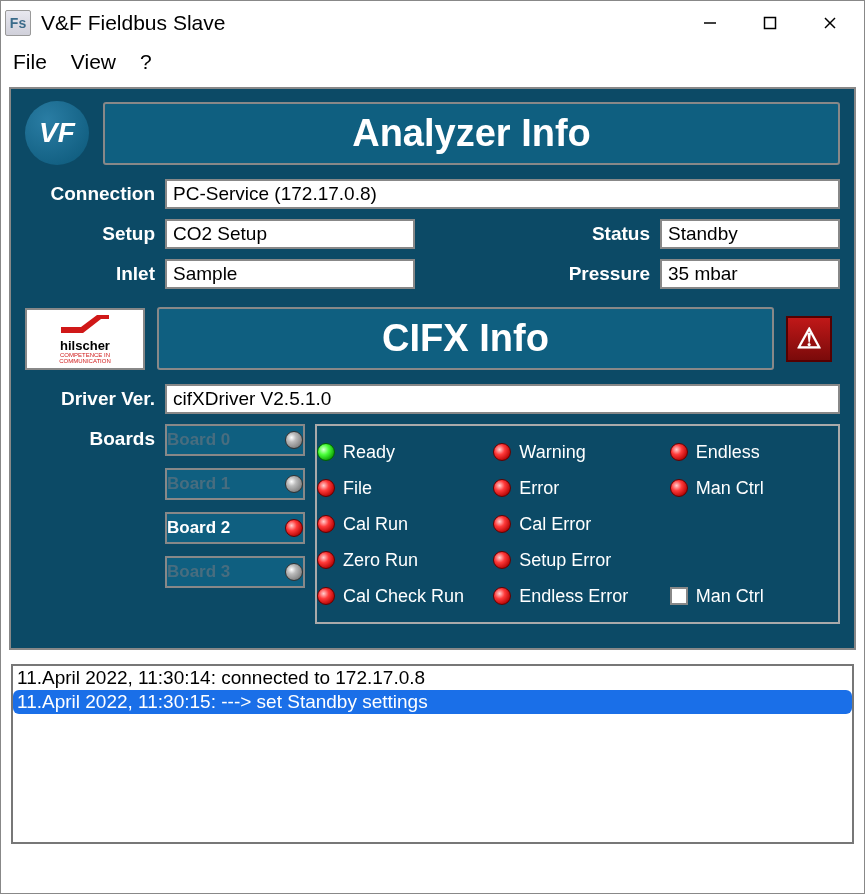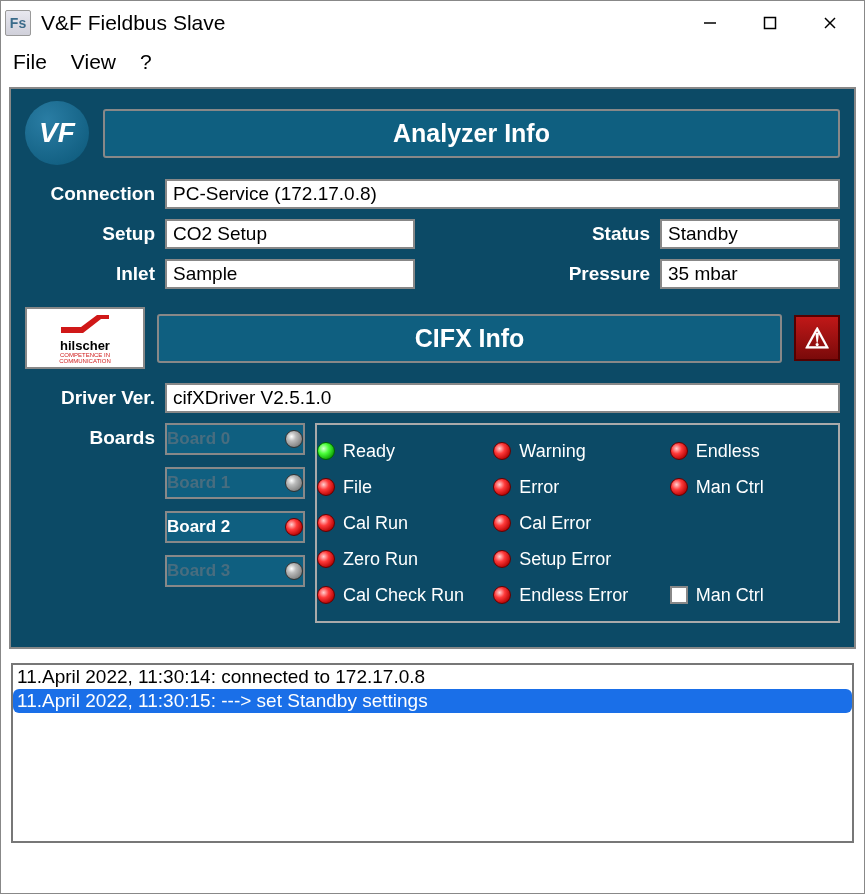--- a/index.html
+++ b/index.html
@@ -69,38 +69,38 @@
     background: radial-gradient(circle at 35% 30%, #2a7da4, #0b5778);
     display:flex;align-items:center;justify-content:center;
     font-weight:bold; font-style:italic; font-size:28px; color:#fff;
   }
   .sec-title {
     flex:1;
     background: #0f5f80;
     border: 2px solid #888;
     border-radius: 3px;
     text-align:center;
-    font-size: 25px;
+    font-size: 38px;
     font-weight: bold;
     padding: 8px 0;
     color:#fff;
   }
   .field-row {
     display:flex; align-items:center; gap: 10px; margin-bottom: 10px;
   }
   .label { color:#fff; font-weight:bold; font-size:19px; text-align:right; }
   .field {
     background:#fff; color:#000;
     border: 2px solid #888;
     height: 30px;
     font-size: 19px;
     padding: 2px 6px;
     display:flex; align-items:center;
   }
-  .cifx-row { display:flex; align-items:center; gap:12px; margin: 18px 0 14px 0; }
+  .cifx-row { display:flex; align-items:center; gap:12px; margin: 18px 8px 14px 0; }
   .hilscher {
     width: 120px; height: 62px;
     background:#fff;
     border: 2px solid #888;
     font-size: 8px; color:#b00;
     display:flex; flex-direction:column; align-items:center; justify-content:center;
     position:relative;
     overflow:hidden;
   }
   .hilscher svg{ width:56px; height:26px; }

